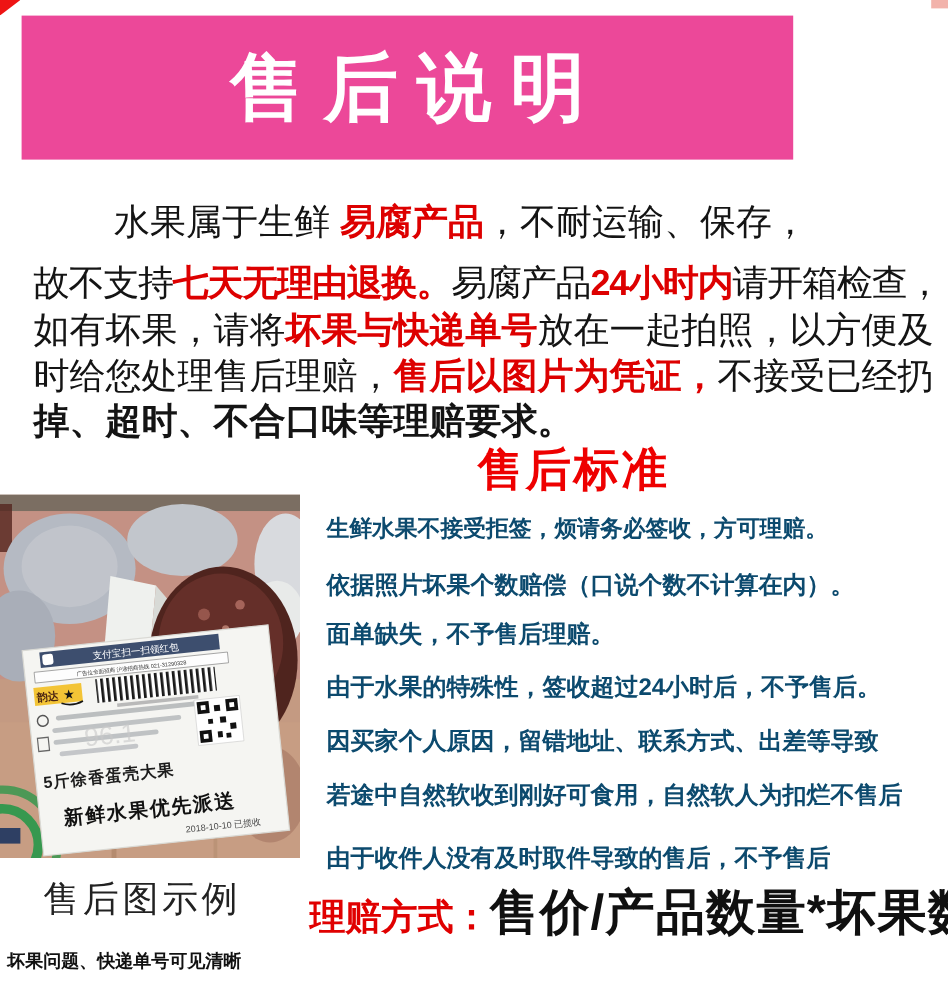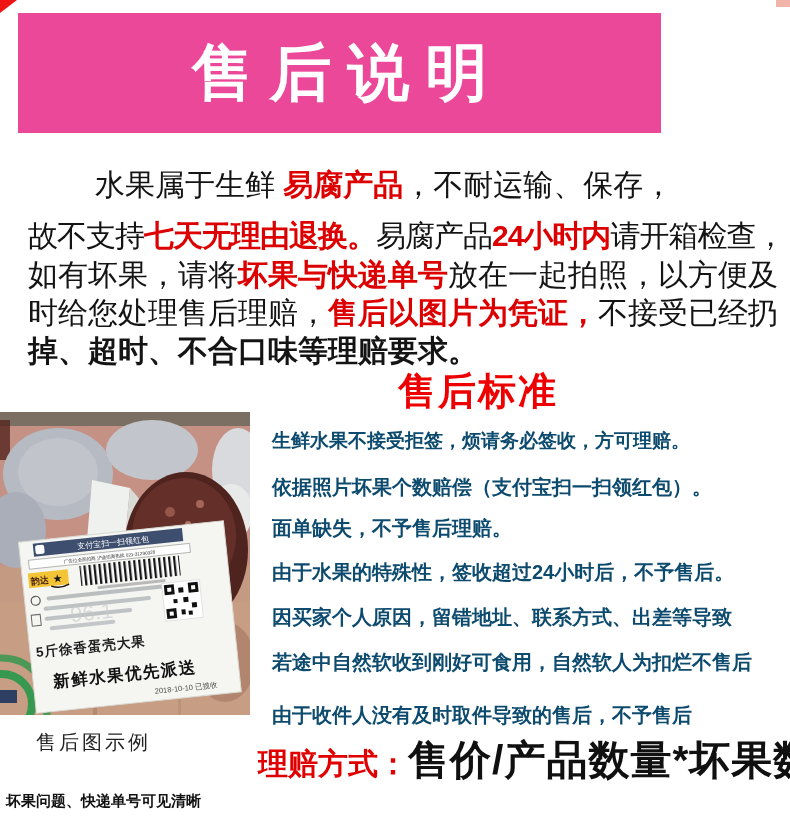--- a/index.html
+++ b/index.html
@@ -38,21 +38,21 @@
     white-space:nowrap;letter-spacing:2px;
   }
   .std{
     position:absolute;left:272px;font-size:20px;font-weight:bold;color:#0c4a6e;
     white-space:nowrap;
   }
   
   .photo{left:0;top:412px;width:250px;height:303px;}
   
   .cap-title{
-    left:36px;top:729px;font-size:20px;color:#222;letter-spacing:3px;
+    left:36px;top:729px;font-size:30px;color:#222;letter-spacing:3px;
     white-space:nowrap;font-weight:400;
   }
   .cap-sub{
     left:6px;top:792px;font-size:15px;font-weight:bold;color:#111;
     white-space:nowrap;
   }
   .claim{
     left:258px;top:733px;white-space:nowrap;
   }
   .claim .claim-label{color:#e00000;font-size:30px;font-weight:bold;font-family:Liberation Mono, monospace;}
@@ -69,21 +69,21 @@
 </div>
 
 <div class="iline" style="left:95px;top:165px;"><span>水果属于生鲜 </span><span class="red">易腐产品</span><span>，不耐运输、保存，</span></div>
 <div class="iline tight" style="left:28px;top:216px;"><span>故不支持</span><span class="red">七天无理由退换。</span><span>易腐产品</span><span class="red">24小时内</span><span>请开箱检查，</span></div>
 <div class="iline" style="left:28px;top:255px;"><span>如有坏果，请将</span><span class="red">坏果与快递单号</span><span>放在一起拍照，以方便及</span></div>
 <div class="iline" style="left:28px;top:293px;"><span>时给您处理售后理赔，</span><span class="red">售后以图片为凭证，</span><span>不接受已经扔</span></div>
 <div class="iline" style="left:28px;top:331px;font-weight:bold;"><span>掉、超时、不合口味等理赔要求。</span></div>
 
 <div class="abs std-head">售后标准</div>
 <div class="std" style="top:428px;font-size:19px;">生鲜水果不接受拒签，烦请务必签收，方可理赔。</div>
-<div class="std" style="top:474px;">依据照片坏果个数赔偿（支付宝扫一扫领红包）。</div>
+<div class="std" style="top:474px;">依据照片坏果个数赔偿（口说个数不计算在内）。</div>
 <div class="std" style="top:515px;">面单缺失，不予售后理赔。</div>
 <div class="std" style="top:559px;text-align:center;">由于水果的特殊性，签收超过24小时后，不予售后。</div>
 <div class="std" style="top:604px;">因买家个人原因，留错地址、联系方式、出差等导致</div>
 <div class="std" style="top:649px;">若途中自然软收到刚好可食用，自然软人为扣烂不售后</div>
 <div class="std" style="top:702px;">由于收件人没有及时取件导致的售后，不予售后</div>
 
 <svg class="abs photo" viewBox="0 0 250 303" xmlns="http://www.w3.org/2000/svg">
   <defs>
     <pattern id="bc" patternUnits="userSpaceOnUse" width="5" height="20">
       <rect width="5" height="20" fill="#ffffff"></rect>

